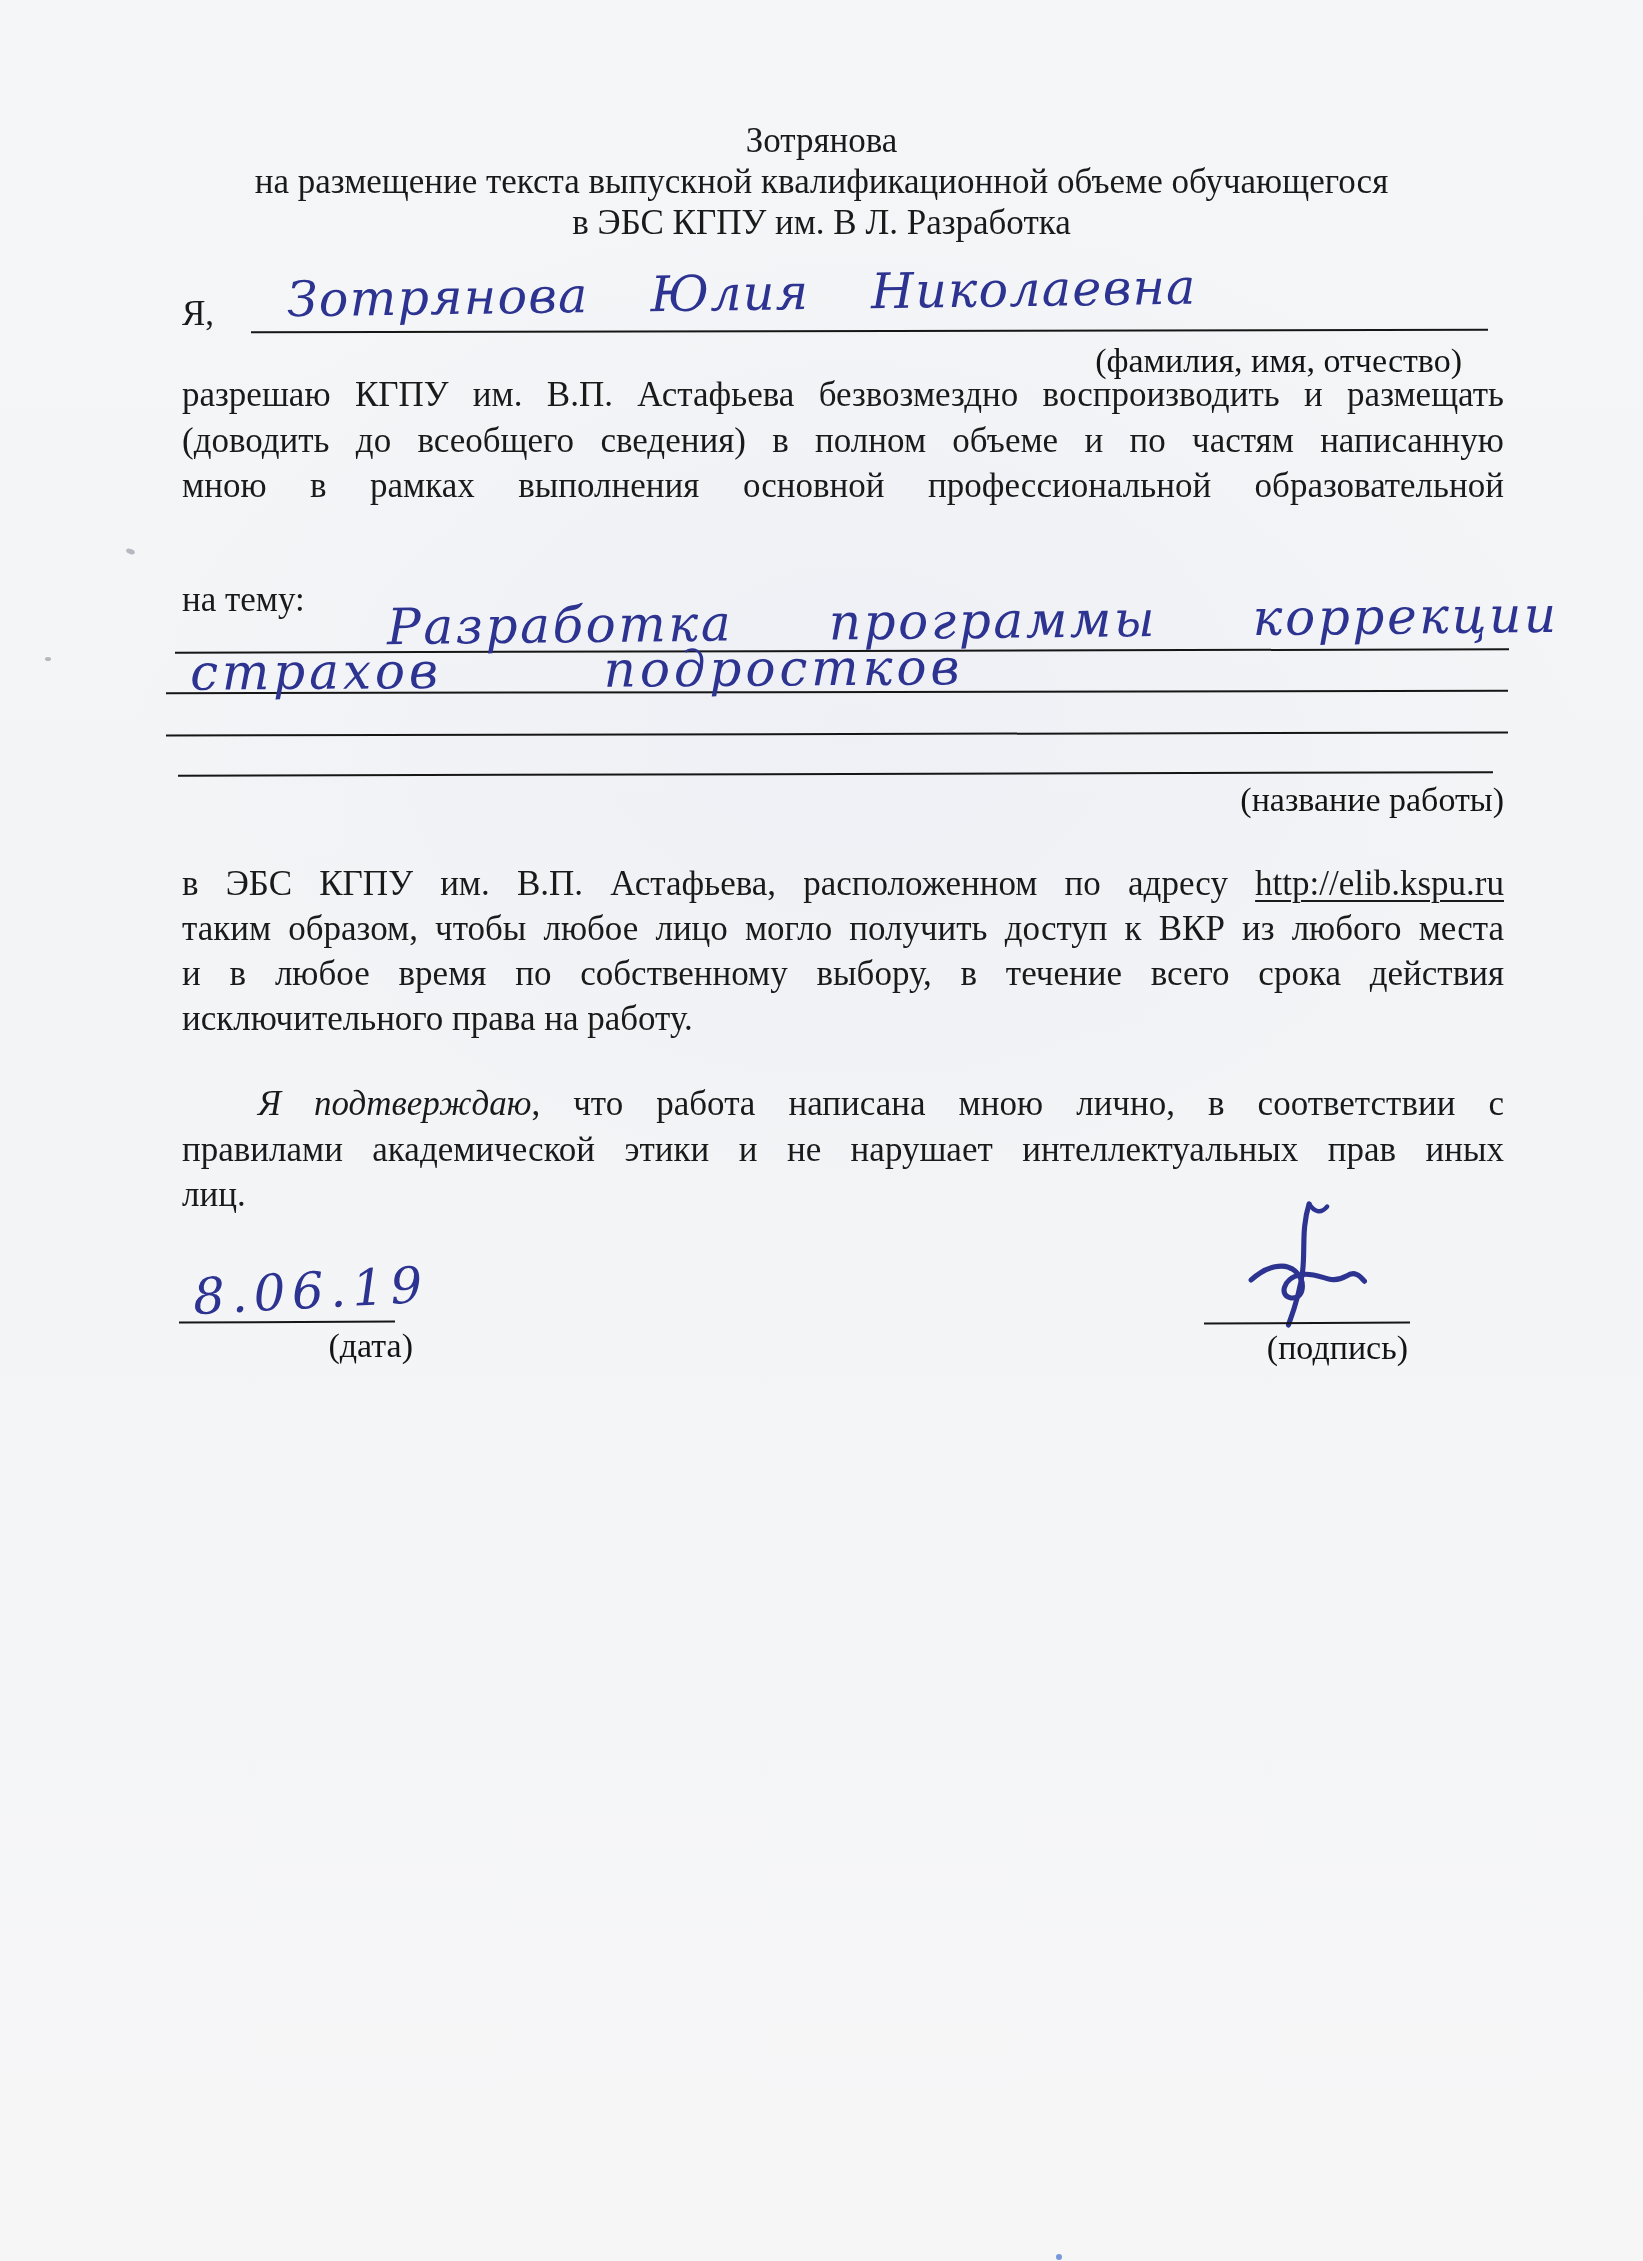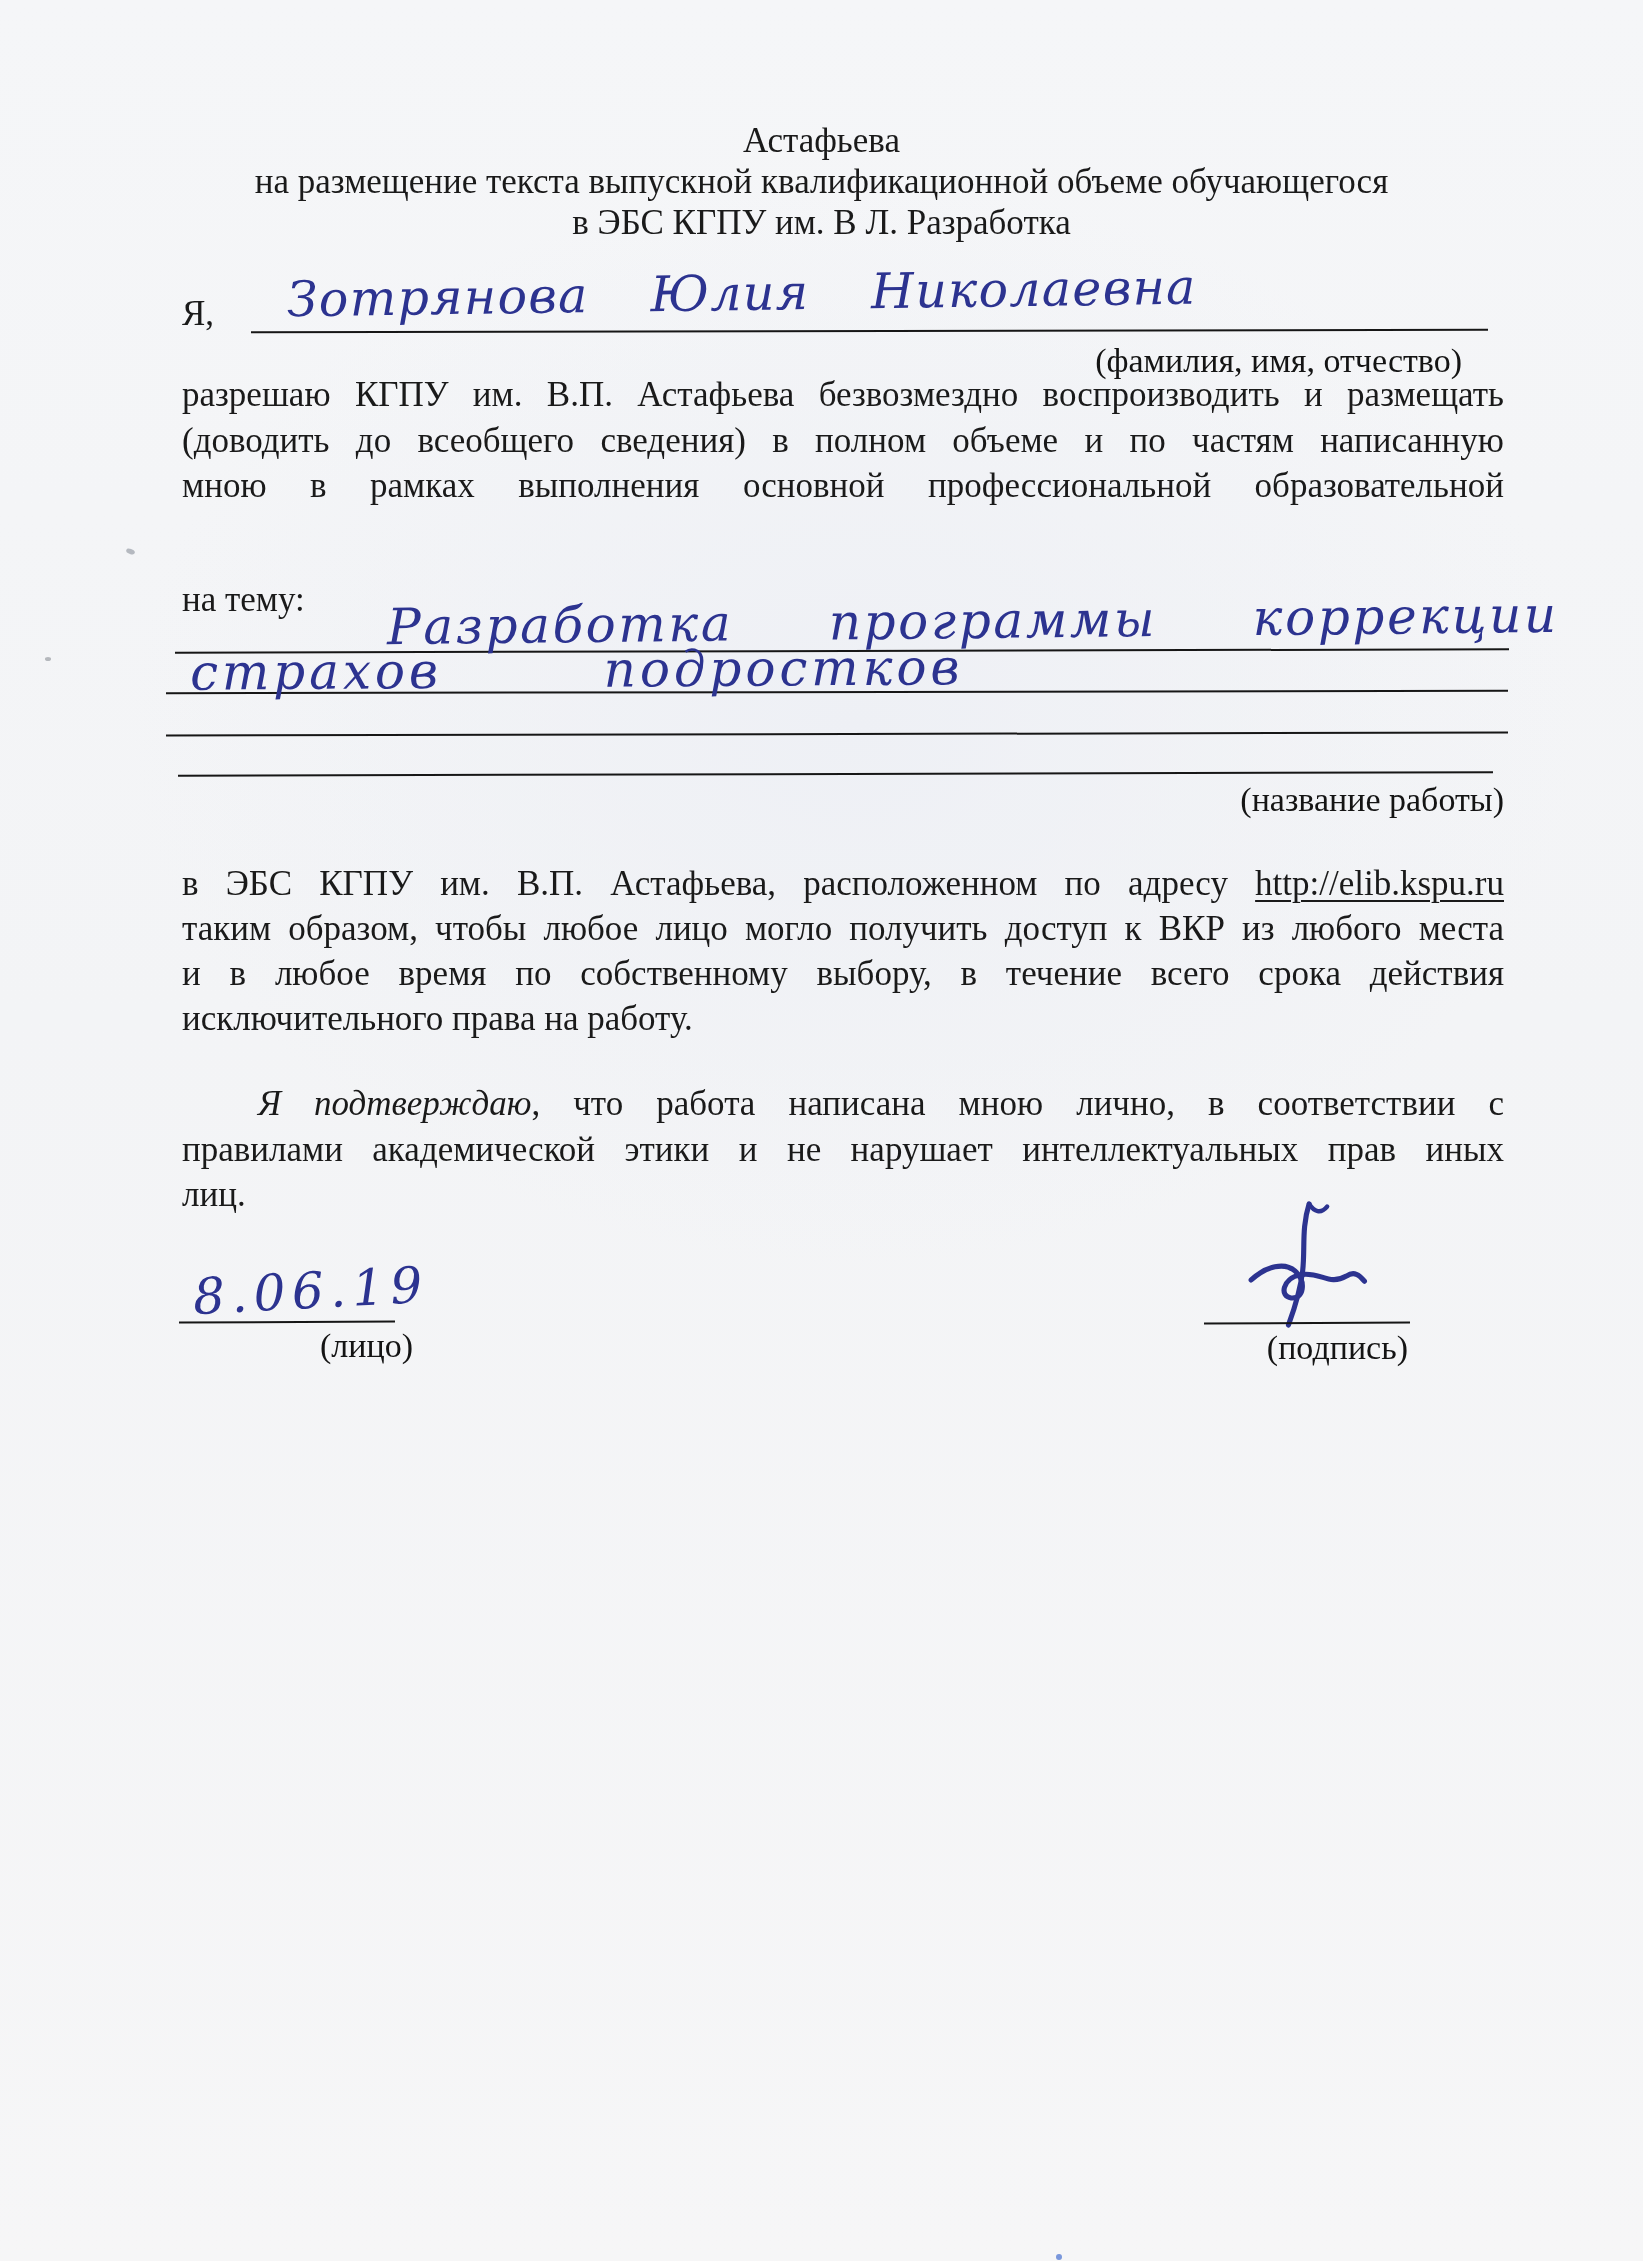--- a/index.html
+++ b/index.html
@@ -32,21 +32,21 @@
   .u-link{text-decoration:underline;text-decoration-thickness:1.9px;text-underline-offset:4.5px;}
   .lead-italic{font-style:italic;}
   .speck{position:absolute;border-radius:50%;}
 </style>
 </head>
 <body>
 
 <div class="page">
 
   <div class="abs title" style="top:120px;">
-    <div>Астафьева</div>
+    <div>Зотрянова</div>
     <div>на размещение текста выпускной квалификационной объеме обучающегося</div>
     <div>в ЭБС КГПУ им. В Л. Разработка</div>
   </div>
 
   <div class="abs print" style="left:182px;top:291px;">Я,</div>
   <div class="abs rule" style="left:251px;top:330px;width:1237px;transform:rotate(-0.12deg);"></div>
   <div class="abs ink" style="left:287px;top:265px;font-size:49px;word-spacing:45px;letter-spacing:1.3px;transform:rotate(-0.8deg);">Зотрянова Юлия Николаевна</div>
   <div class="abs caption" style="left:251px;top:342px;width:1211px;">(фамилия, имя, отчество)</div>
 
   <div class="abs jline" style="top:372px;">разрешаю КГПУ им. В.П. Астафьева безвозмездно воспроизводить и размещать</div>
@@ -69,21 +69,21 @@
   <div class="abs jline" style="top:906px;">таким образом, чтобы любое лицо могло получить доступ к ВКР из любого места</div>
   <div class="abs jline" style="top:951px;">и в любое время по собственному выбору, в течение всего срока действия</div>
   <div class="abs jline last" style="top:996px;">исключительного права на работу.</div>
 
   <div class="abs jline" style="top:1081px;text-indent:76px;"><span class="lead-italic">Я подтверждаю</span><span>, что работа написана мною лично, в соответствии с</span></div>
   <div class="abs jline" style="top:1127px;">правилами академической этики и не нарушает интеллектуальных прав иных</div>
   <div class="abs jline last" style="top:1172px;">лиц.</div>
 
   <div class="abs ink" style="left:193px;top:1262px;font-size:50px;letter-spacing:6.4px;transform:rotate(-3deg);">8.06.19</div>
   <div class="abs rule" style="left:179px;top:1321px;width:216px;transform:rotate(-0.3deg);"></div>
-  <div class="abs caption" style="left:197px;top:1327px;width:216px;">(лицо)</div>
+  <div class="abs caption" style="left:197px;top:1327px;width:216px;">(дата)</div>
 
   <svg class="abs" style="left:1228px;top:1200px;" width="148" height="129" viewBox="0 0 115 100">
     <path d="M63,3 C57,22 60,38 58,55 C56,72 51,86 47,97" stroke="#2c3390" stroke-width="4" fill="none" stroke-linecap="round"></path>
     <path d="M63,3 C67,9 72,11 77,5" stroke="#2c3390" stroke-width="3.5" fill="none" stroke-linecap="round"></path>
     <path d="M18,62 C30,51 44,48 52,55 C61,63 59,77 49,76 C40,75 42,61 56,58 C72,55 78,67 92,59 C98,55 102,58 106,63" stroke="#2c3390" stroke-width="4" fill="none" stroke-linecap="round"></path>
   </svg>
   <div class="abs rule" style="left:1204px;top:1322px;width:206px;transform:rotate(-0.3deg);"></div>
   <div class="abs caption" style="left:1215px;top:1329px;width:193px;">(подпись)</div>
 
   <div class="speck" style="left:126px;top:549px;width:9px;height:5.2px;background:#9aa0a8;opacity:.7;transform:rotate(20deg);"></div>

